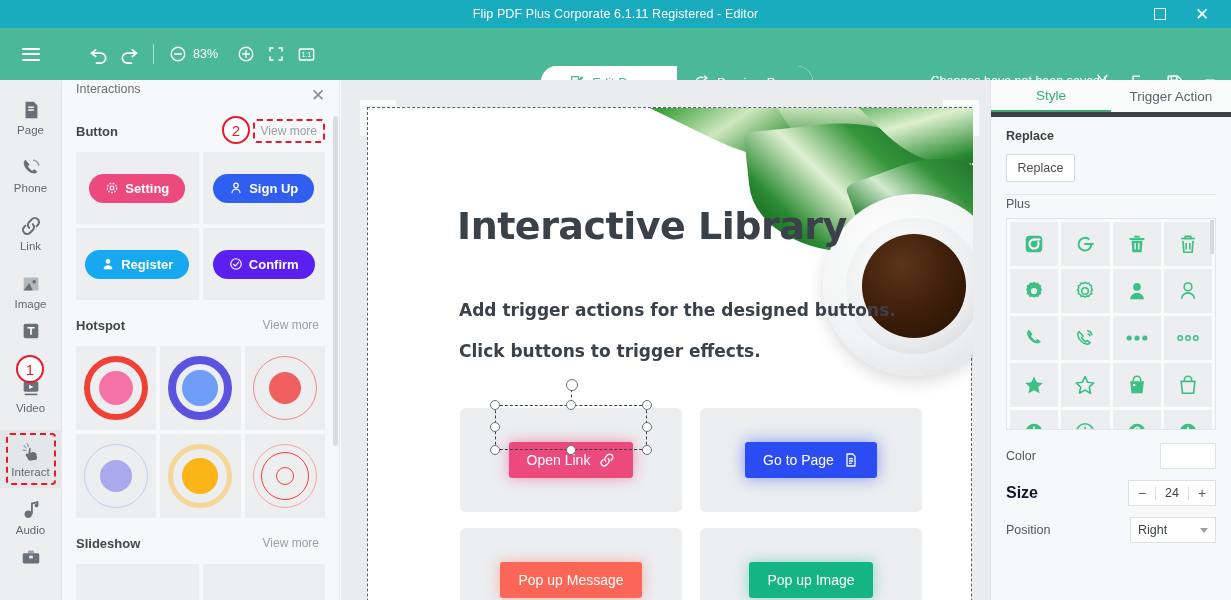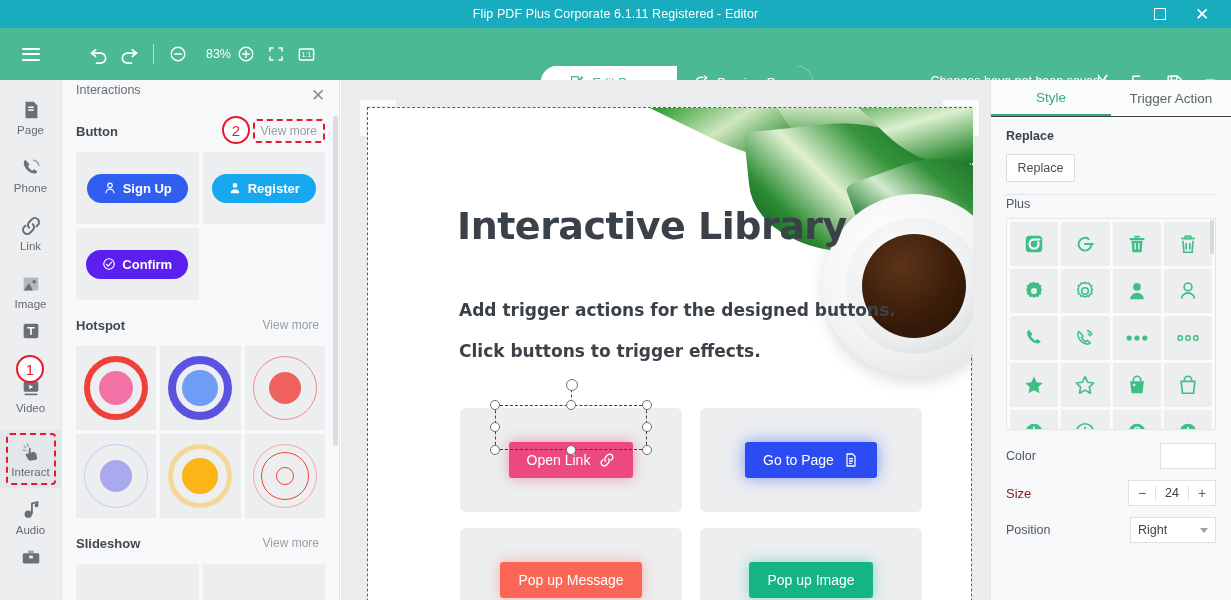--- a/index.html
+++ b/index.html
@@ -40,21 +40,21 @@
   }
   .hb-lines { width: 18px; display: flex; flex-direction: column; gap: 3.5px; }
   .hb-lines i { display: block; height: 2px; background: #fff; border-radius: 1px; }
 
   .tb-group { display: flex; align-items: center; gap: 0px; margin-left: 22px; }
   .tb-ico {
     width: 30px; height: 34px; display: flex; align-items: center; justify-content: center;
     cursor: pointer; color: #fff;
   }
   .tb-sep { width: 1px; height: 20px; background: rgba(255,255,255,.55); margin: 0 9px; }
-  .zoom-val { color:#fff; font-size: 12.5px; width: 38px; text-align:right; }
+  .zoom-val { color:#fff; font-size: 12.5px; width: 38px; text-align:left; }
 
   
   .pill {
     position: absolute; left: 541px; top: 38px;
     width: 272px; height: 32px; background: #fff; border-radius: 16px;
     display: flex; align-items: stretch; overflow: hidden;
   }
   .pill-seg {
     flex: 1; display: flex; align-items: center; justify-content: center; gap: 7px;
     font-size: 13px; cursor: pointer;
@@ -97,21 +97,21 @@
     font-size: 15px; z-index: 40;
   }
 
   
   .panel {
     position: absolute; top: 80px; left: 62px; width: 278px; height: 520px;
     background: #f7f8f9; border-right: 1px solid #e2e5e8;
     overflow: hidden;
   }
   .panel-hd {
-    height: 32px; display: flex; align-items: flex-start; padding: 3px 14px;
+    height: 32px; display: flex; align-items: flex-end; padding: 16px 14px;
     position: relative;
   }
   .panel-hd-title { font-size: 12.5px; color: #6a6f75; }
   .panel-close {
     position: absolute; right: 12px; top: 7px; width: 18px; height: 18px;
     cursor: pointer; color: #8a9096; font-size: 17px; line-height: 18px; text-align: center;
     font-weight: 300;
   }
   .panel-scroll { height: 488px; overflow: hidden; position: relative; padding: 0 14px; }
   .sec-hd {
@@ -203,21 +203,21 @@
     position: absolute; width: 10px; height: 10px; background: #fff;
     border: 1px solid #6a7077; border-radius: 50%;
   }
   .rot-stem { position: absolute; border-left: 1px dashed #3a3f44; }
 
   
   .right {
     position: absolute; top: 80px; right: 0; width: 241px; height: 520px;
     background: #f7f8f9; border-left: 1px solid #e2e5e8;
   }
-  .rtabs { display: flex; height: 37px; border-bottom: 1px solid #404040; background: #fafbfb; }
+  .rtabs { display: flex; height: 37px; border-bottom: 5px solid #404040; background: #fafbfb; }
   .rtab {
     flex: 1; display: flex; align-items: center; justify-content: center;
     font-size: 13.5px; color: #5e646a; cursor: pointer;
   }
   .rtab.active { color: #3aab78; border-bottom: 2px solid #3aab78; }
   .rbody { padding: 12px 15px 0 15px; height: 483px; overflow: hidden; }
   .r-label { font-size: 12.5px; font-weight: bold; color: #3d4248; }
   .replace-btn {
     margin-top: 11px; width: 69px; height: 28px; background: #fff;
     border: 1px solid #d8dcdf; border-radius: 2px; font-size: 12.5px;
@@ -464,20 +464,29 @@
 
     <div class="panel-scroll">
 
       <div class="sec-hd">
         <div class="sec-title">Button</div>
         <div class="marker" style="left:146px; top:-2px;">2</div>
         <div class="view-more boxed">View more</div>
       </div>
 
       <div class="grid2">
+        <div class="cell">
+          <div class="btn-pill" style="background:#ec4a7f;">
+            <svg width="14" height="14" viewBox="0 0 24 24" fill="none" stroke="#fff" stroke-width="2">
+              <circle cx="12" cy="12" r="3.2"></circle>
+                <circle cx="12" cy="12" r="8" stroke-dasharray="3 2.4"></circle>
+            </svg>
+            <span>Setting</span>
+          </div>
+        </div>
         <div class="cell">
           <div class="btn-pill" style="background:#2f5ef0;">
             <svg width="14" height="14" viewBox="0 0 24 24" fill="none" stroke="#fff" stroke-width="2">
               <circle cx="12" cy="7.5" r="3.8"></circle>
                 <path d="M5 21 a7 7 0 0 1 14 0"></path>
             </svg>
             <span>Sign Up</span>
           </div>
         </div>
         <div class="cell">
@@ -787,21 +796,21 @@
         </div>
         <div class="ig-sb"></div>
       </div>
 
       <div class="row" style="margin-top:9px;">
         <div style="font-size:12.5px;color:#53585e;">Color</div>
         <div class="color-sw"></div>
       </div>
 
       <div class="row" style="margin-top:3px;">
-        <div style="font-size:13px;color:#7f1d1d;">Size</div>
+        <div style="font-size:16px;color:#0f172a;font-weight:bold;">Size</div>
         <div class="stepper">
           <div>−</div>
           <div class="val" style="display:flex;align-items:center;justify-content:center;">24</div>
           <div>+</div>
         </div>
       </div>
 
       <div class="row" style="margin-top:3px;">
         <div style="font-size:12.5px;color:#53585e;">Position</div>
         <div class="select">

